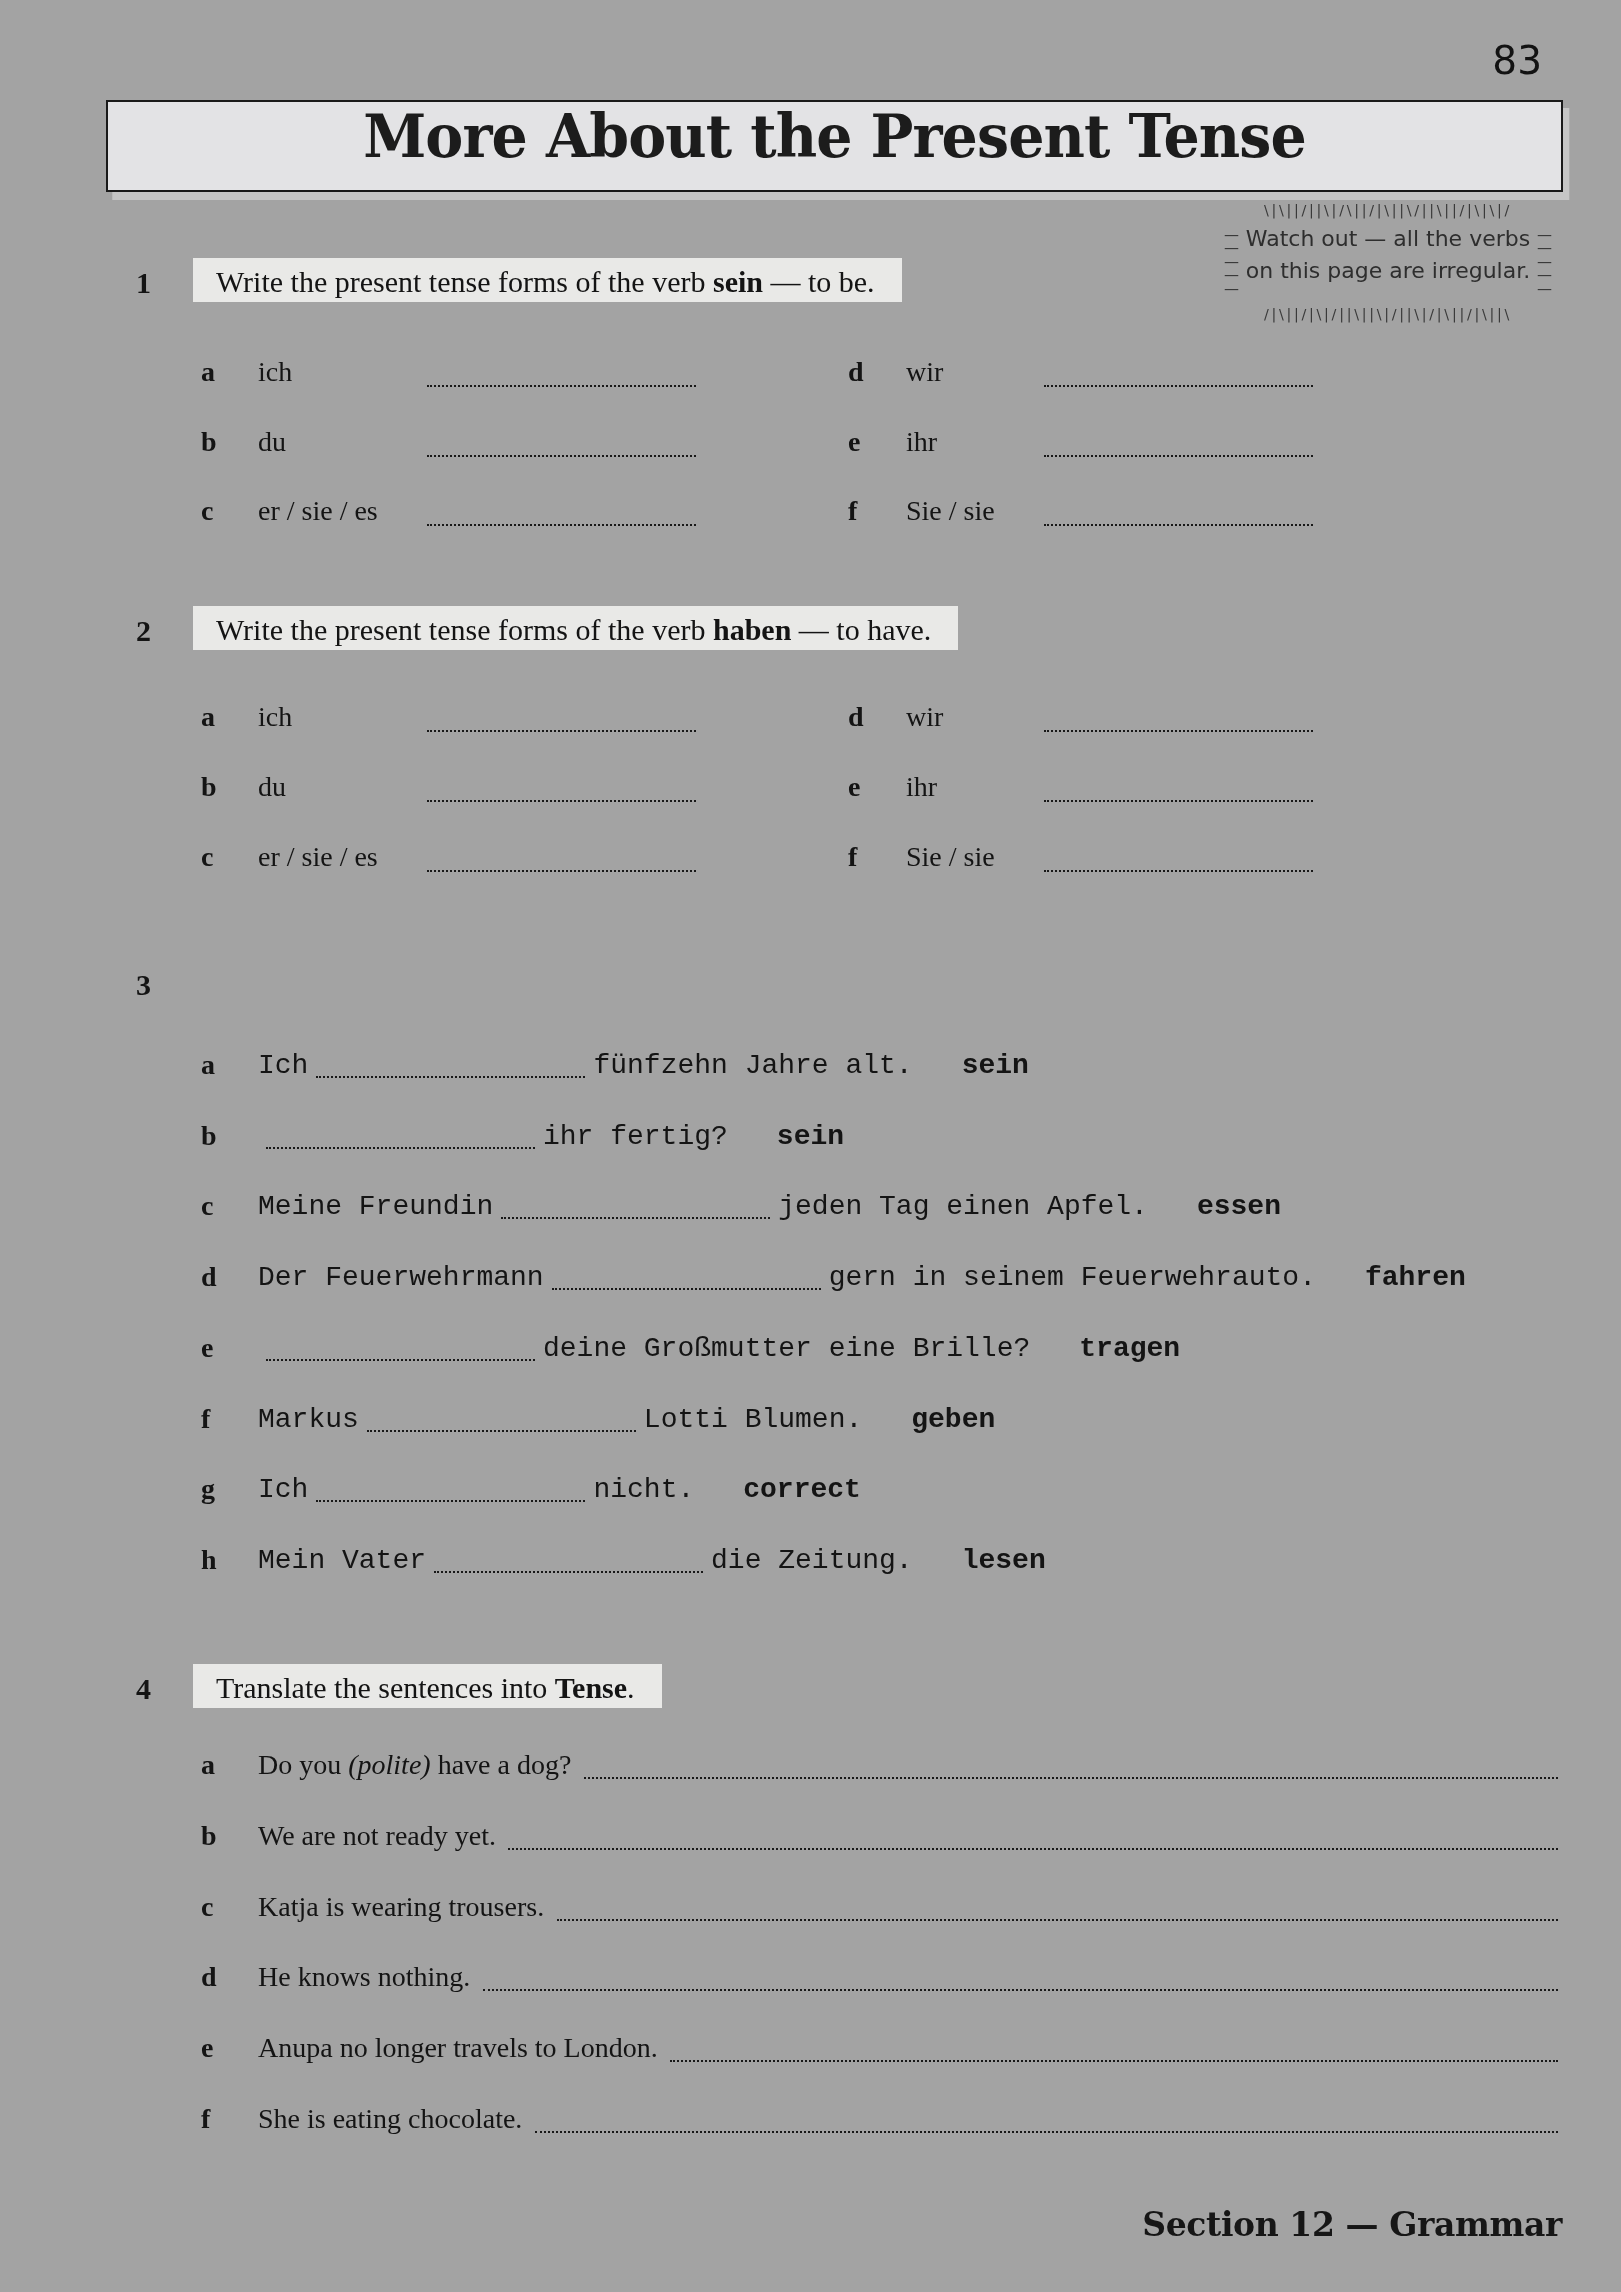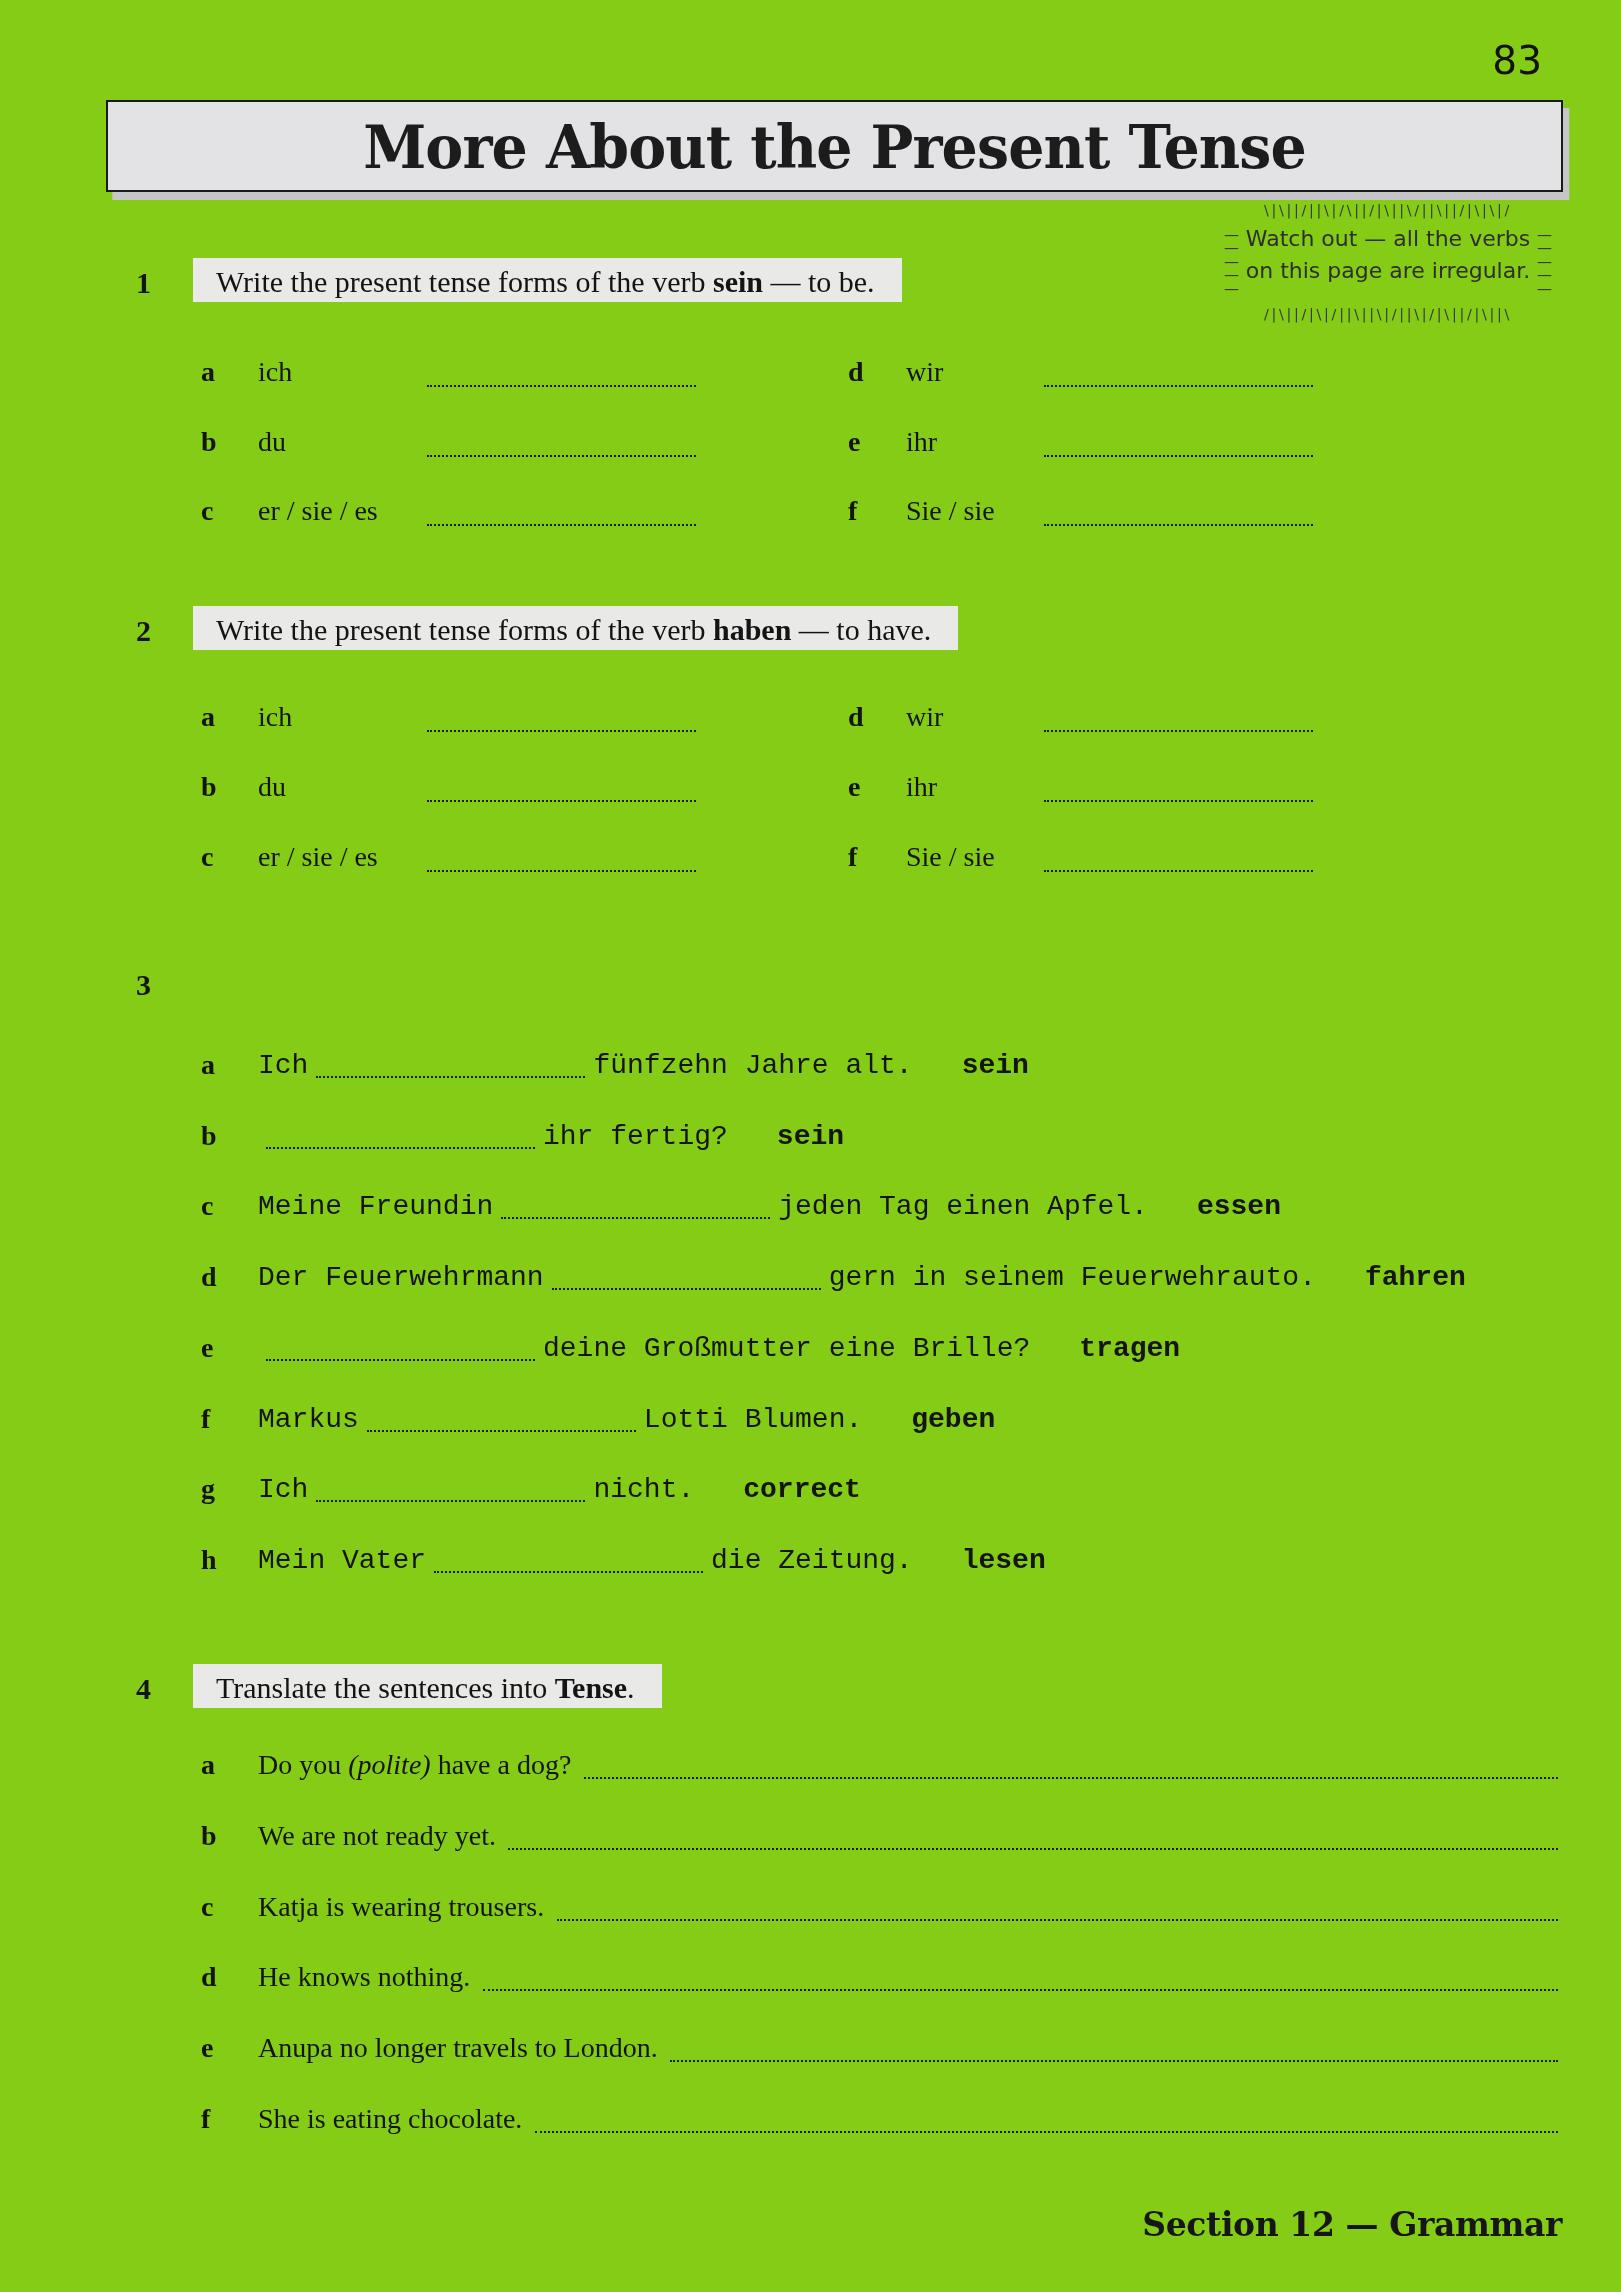--- a/index.html
+++ b/index.html
@@ -1,23 +1,23 @@
 <!DOCTYPE html>
 <html style="font-size:14.3px"><head>
 <meta charset="utf-8">
 <style>
   html,body{margin:0;padding:0;background:#ffffff;}
-  .page{position:relative;width:1621px;height:2293px;background:#84cc16;overflow:hidden;
+  .page{position:relative;width:1621px;height:2293px;background:#a3a3a3;overflow:hidden;
         font-family:"Liberation Serif",serif;color:#141414;}
 
   .pagenum{position:absolute;top:38px;right:79px;font:400 39px "DejaVu Sans",sans-serif;color:#121212;}
 
   .title-box{position:absolute;left:106px;top:100px;width:1453px;height:88px;
              background:#e3e3e5;border:2.7px solid #1a1a1a;box-shadow:6.3px 8px 0 #c6c6c6;
-             display:flex;align-items:center;justify-content:center;}
+             display:flex;justify-content:center;}
   .title-text{font:700 57px "DejaVu Serif",serif;letter-spacing:-0.9px;color:#1c1c1c;transform:scaleY(1.05);white-space:nowrap;}
 
   
   .note{position:absolute;left:1218px;top:202px;width:340px;height:122px;font-family:"DejaVu Sans",sans-serif;color:#2e2e2e;}
   .hatch-h{position:absolute;left:18px;right:18px;height:18px;font-size:14.3px;letter-spacing:2.7px;
            white-space:nowrap;overflow:hidden;text-align:center;color:#3a3a3a;}
   .hatch-top{top:0;}
   .hatch-bottom{bottom:0;}
   .hatch-v{position:absolute;top:27px;bottom:29px;width:27px;font-size:15px;line-height:13.4px;
            white-space:pre-line;text-align:center;overflow:hidden;color:#3a3a3a;}

